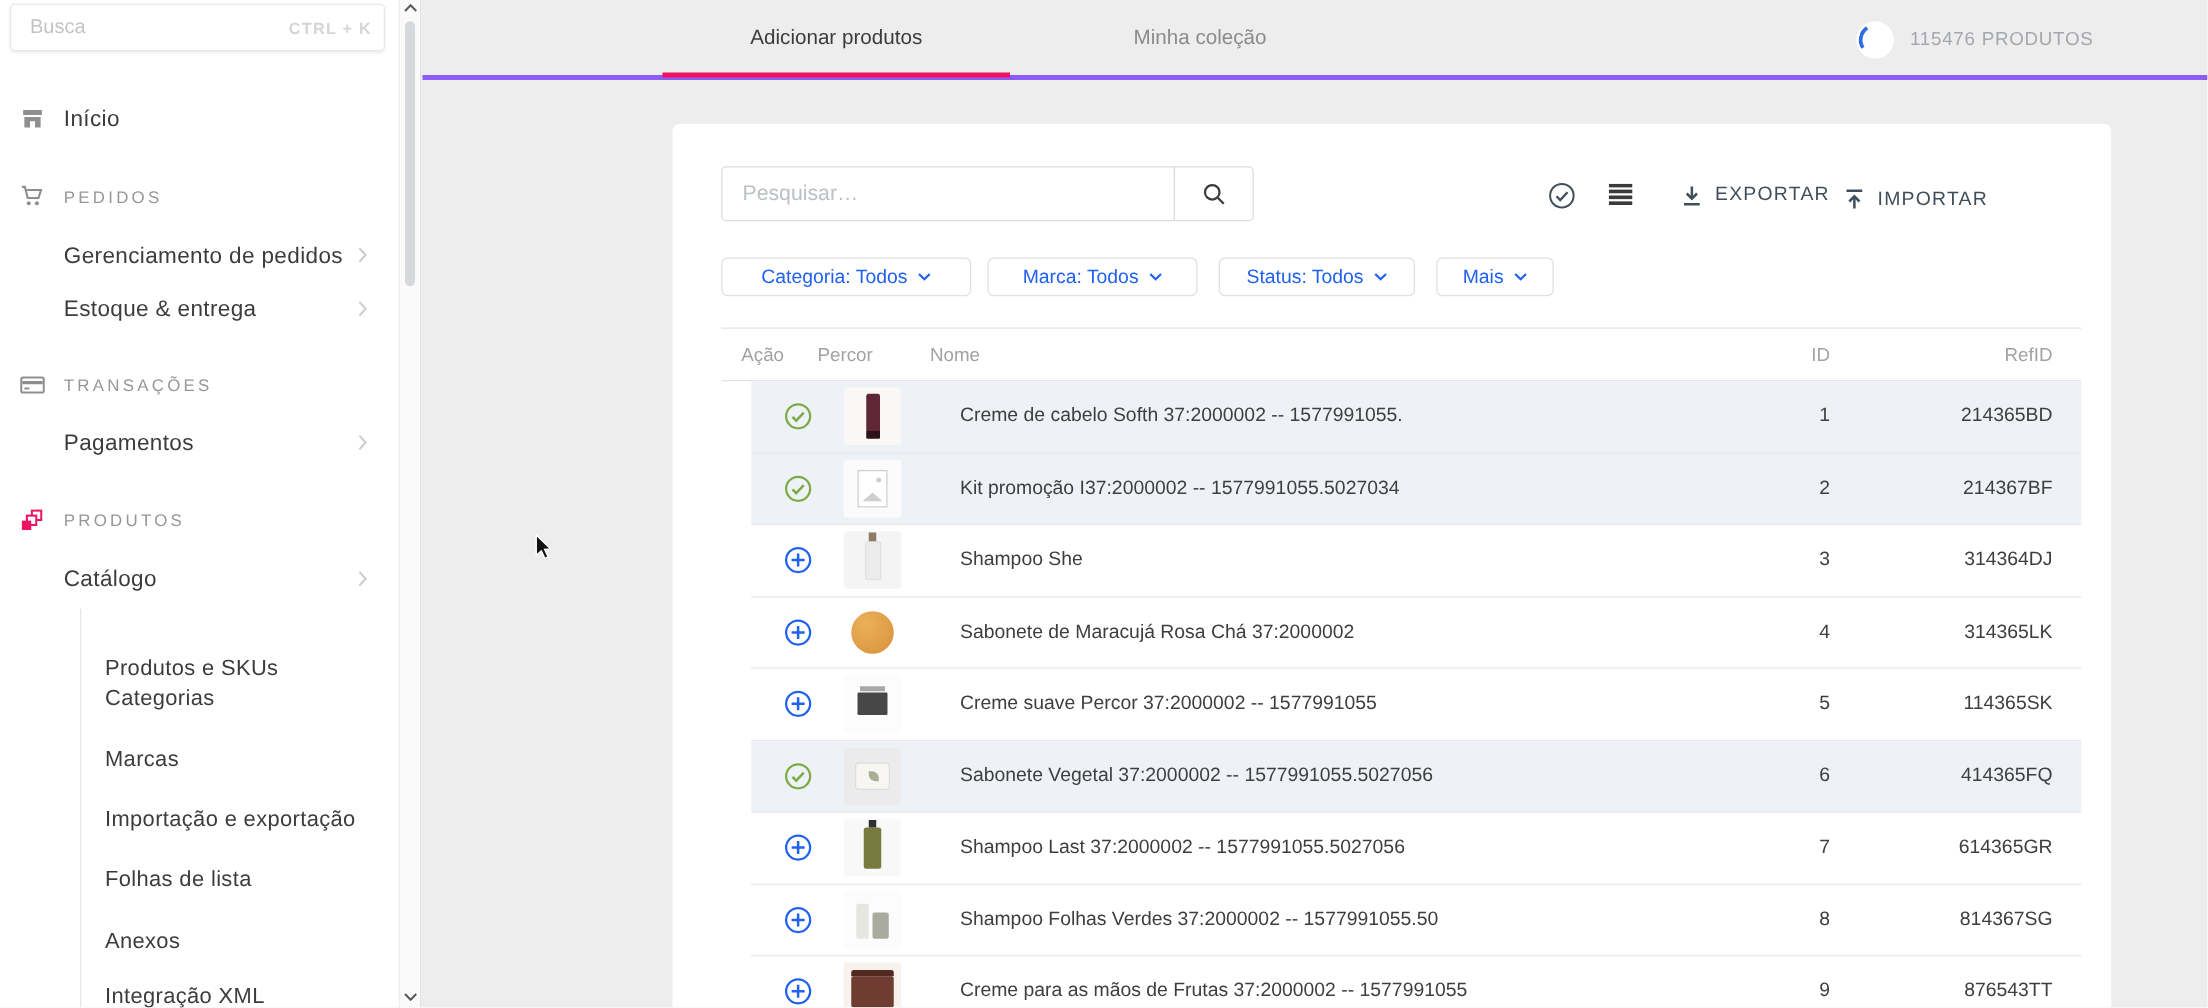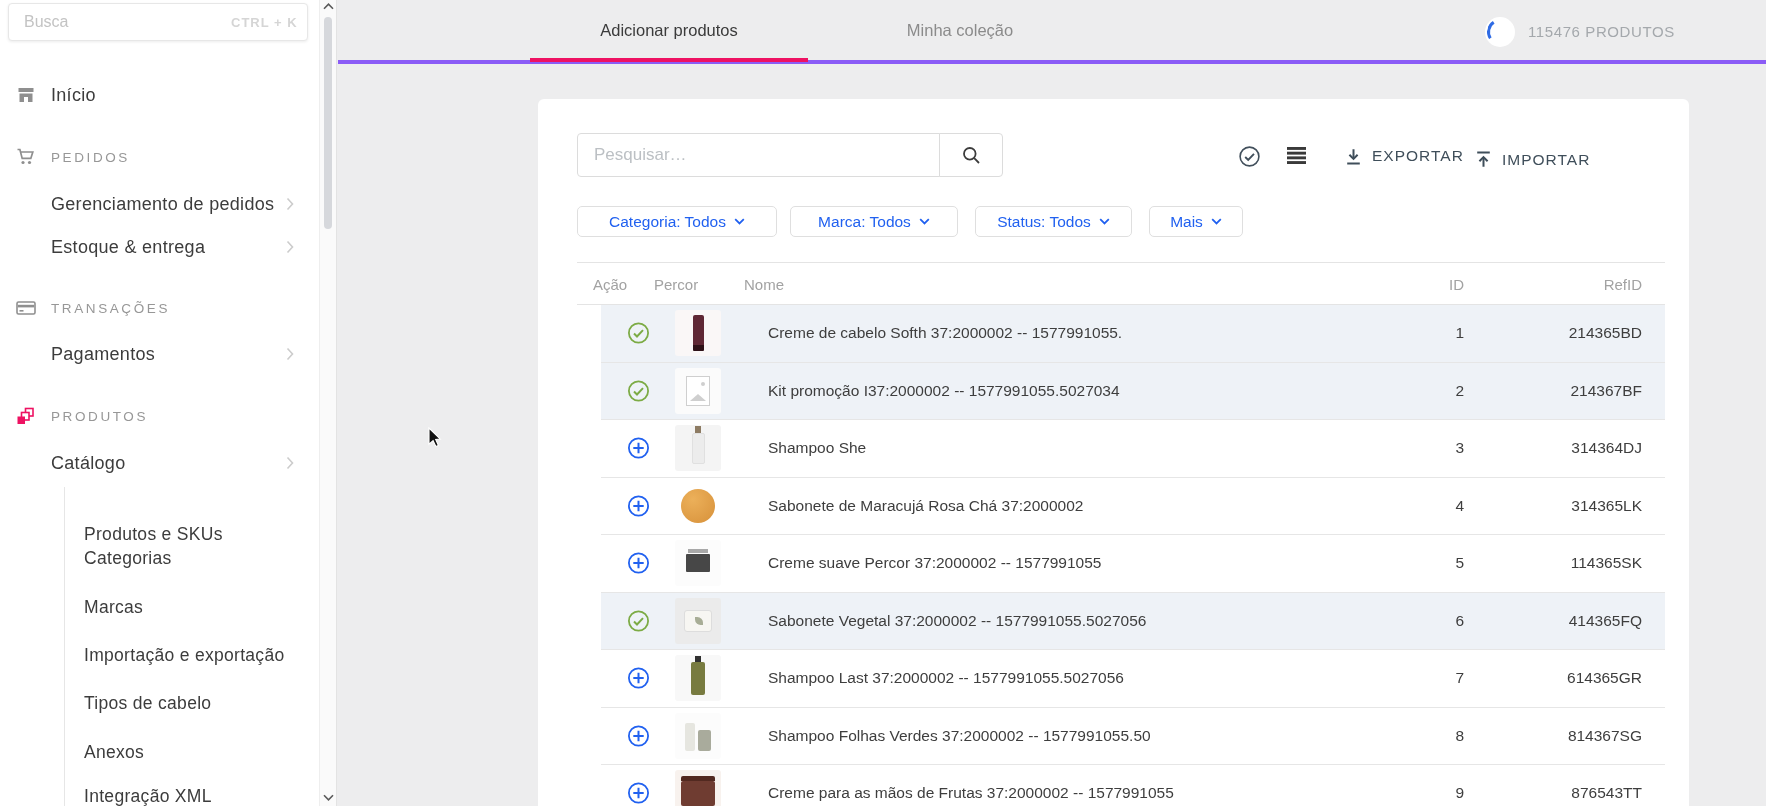--- a/index.html
+++ b/index.html
@@ -198,21 +198,21 @@
     <span class="nav-label">Marcas</span>
 
   </div>
       <div class="nav-row nav-subitem" style="top: 638px;">
 
     <span class="nav-label">Importação e exportação</span>
 
   </div>
       <div class="nav-row nav-subitem" style="top: 686px;">
 
-    <span class="nav-label">Tipos de cabelo</span>
+    <span class="nav-label">Folhas de lista</span>
 
   </div>
       <div class="nav-row nav-subitem" style="top: 735px;">
 
     <span class="nav-label">Anexos</span>
 
   </div>
       <div class="nav-row nav-subitem" style="top: 779px;">
 
     <span class="nav-label">Integração XML</span>

